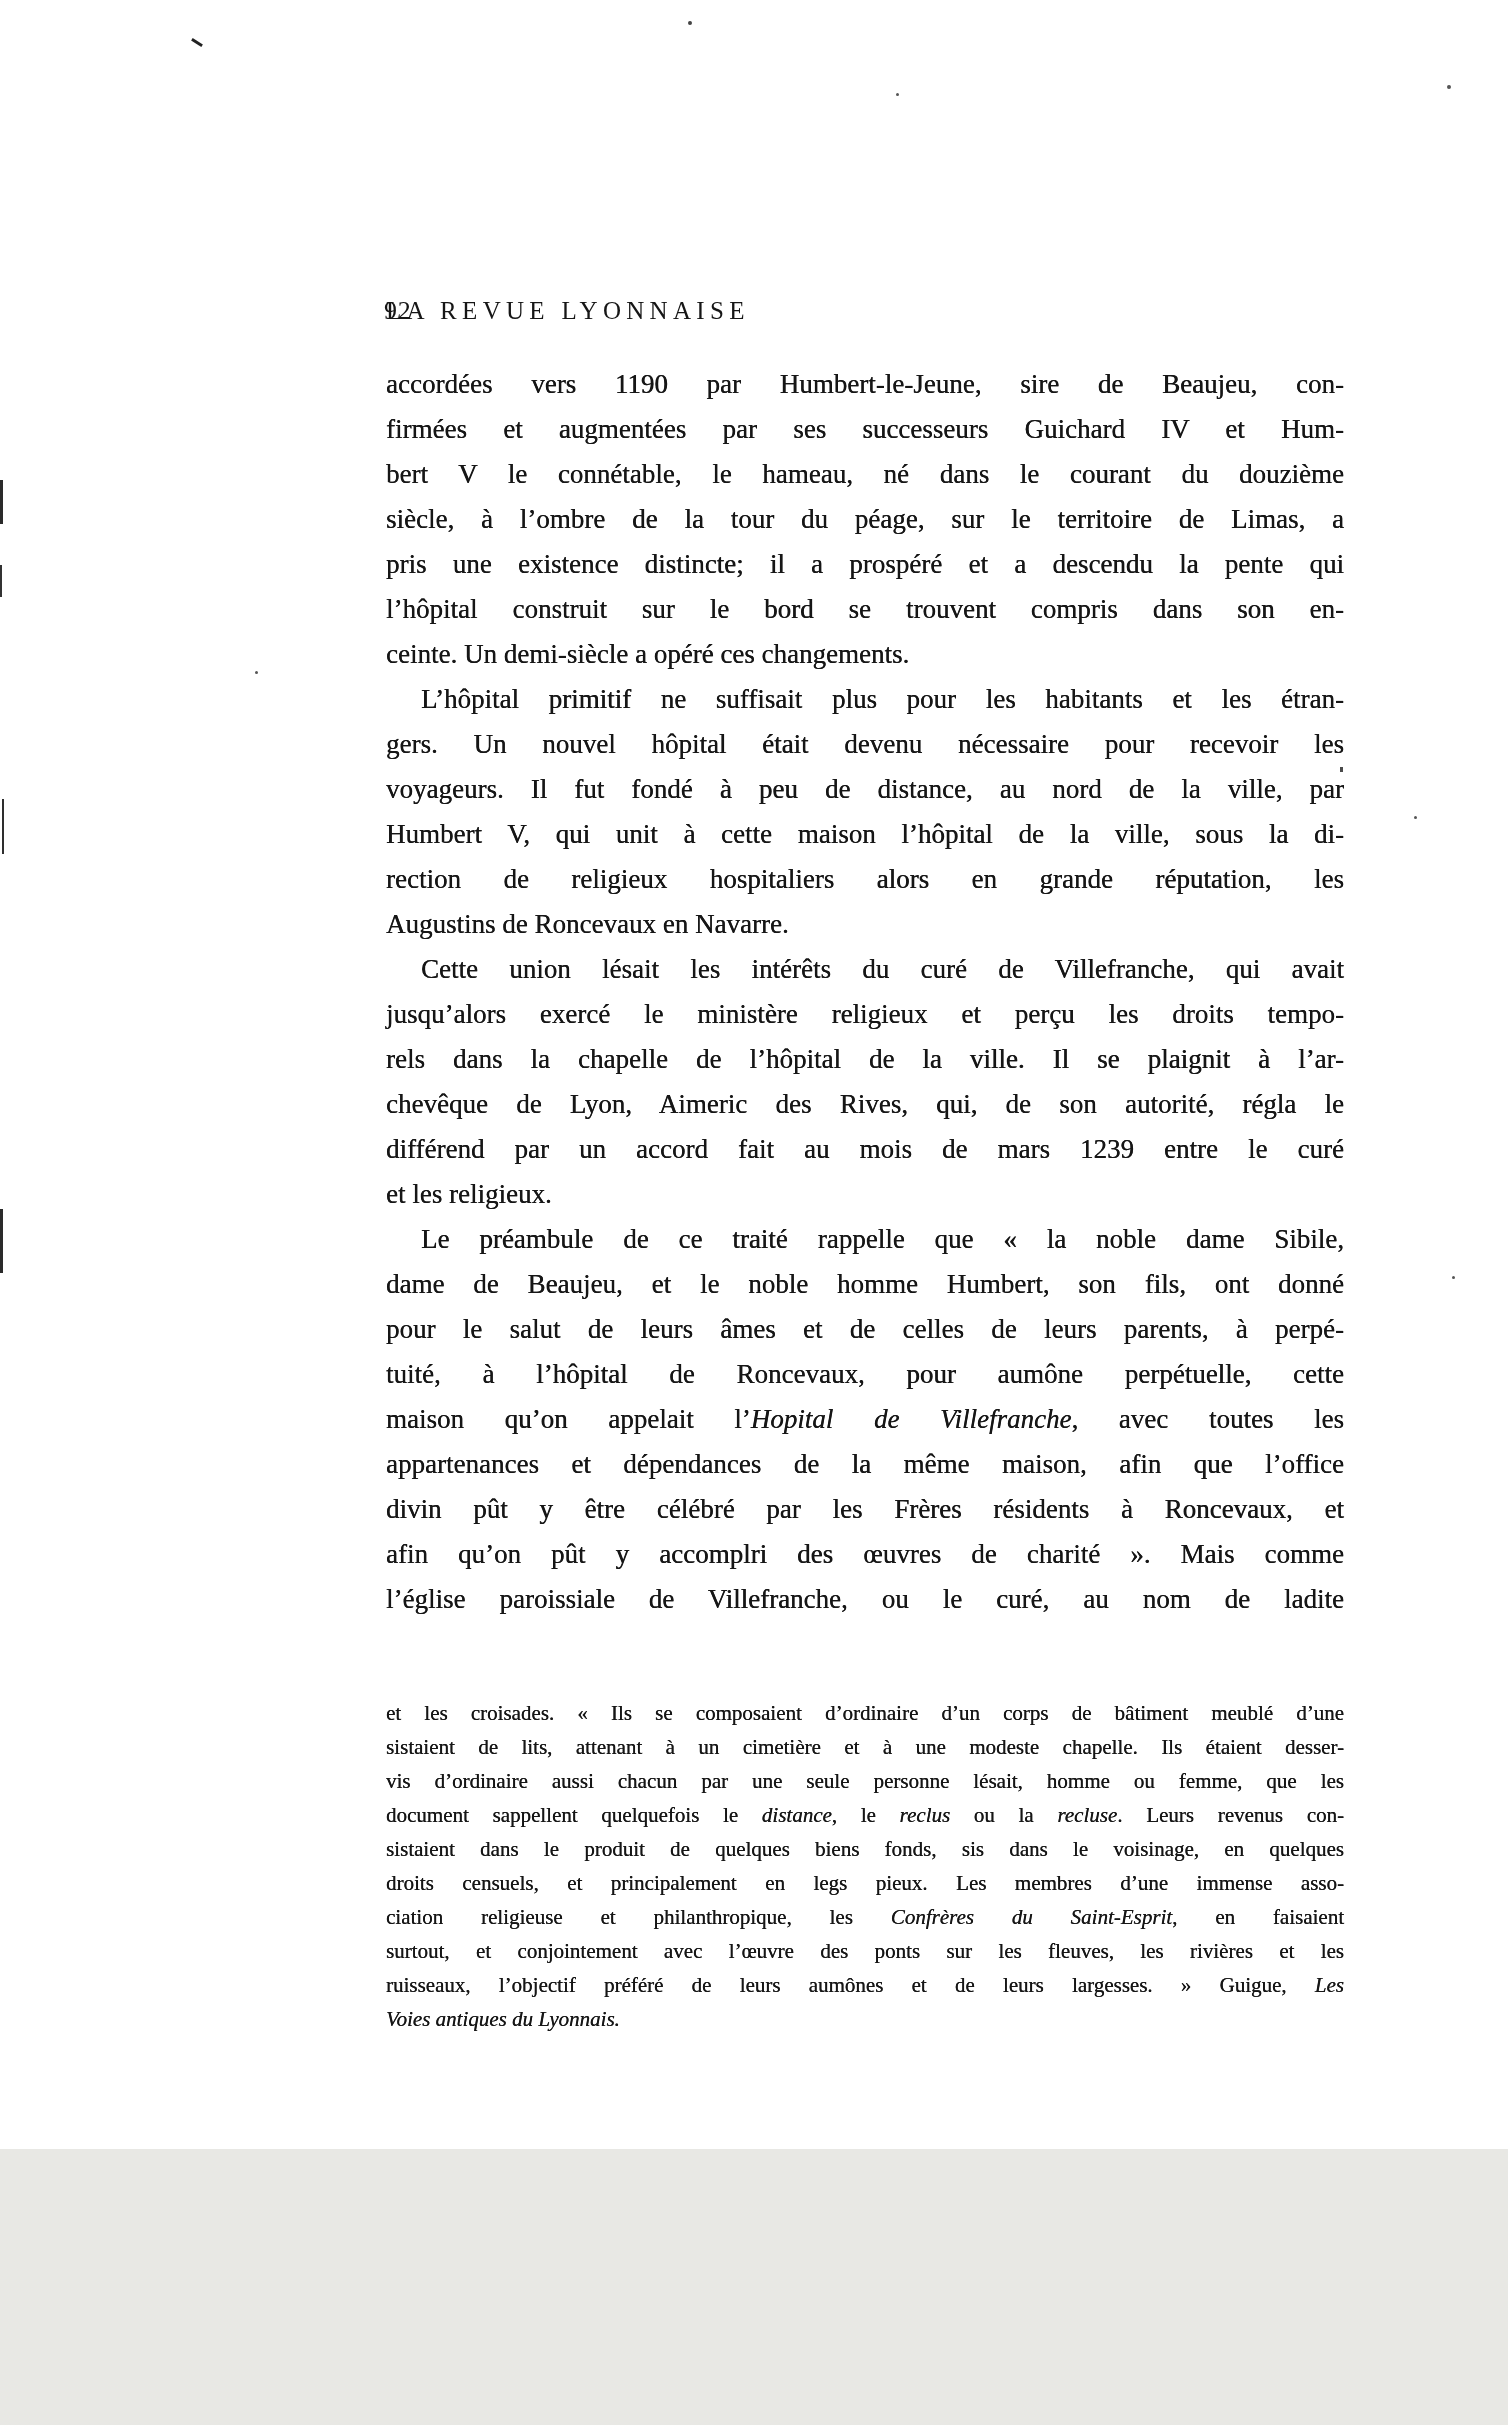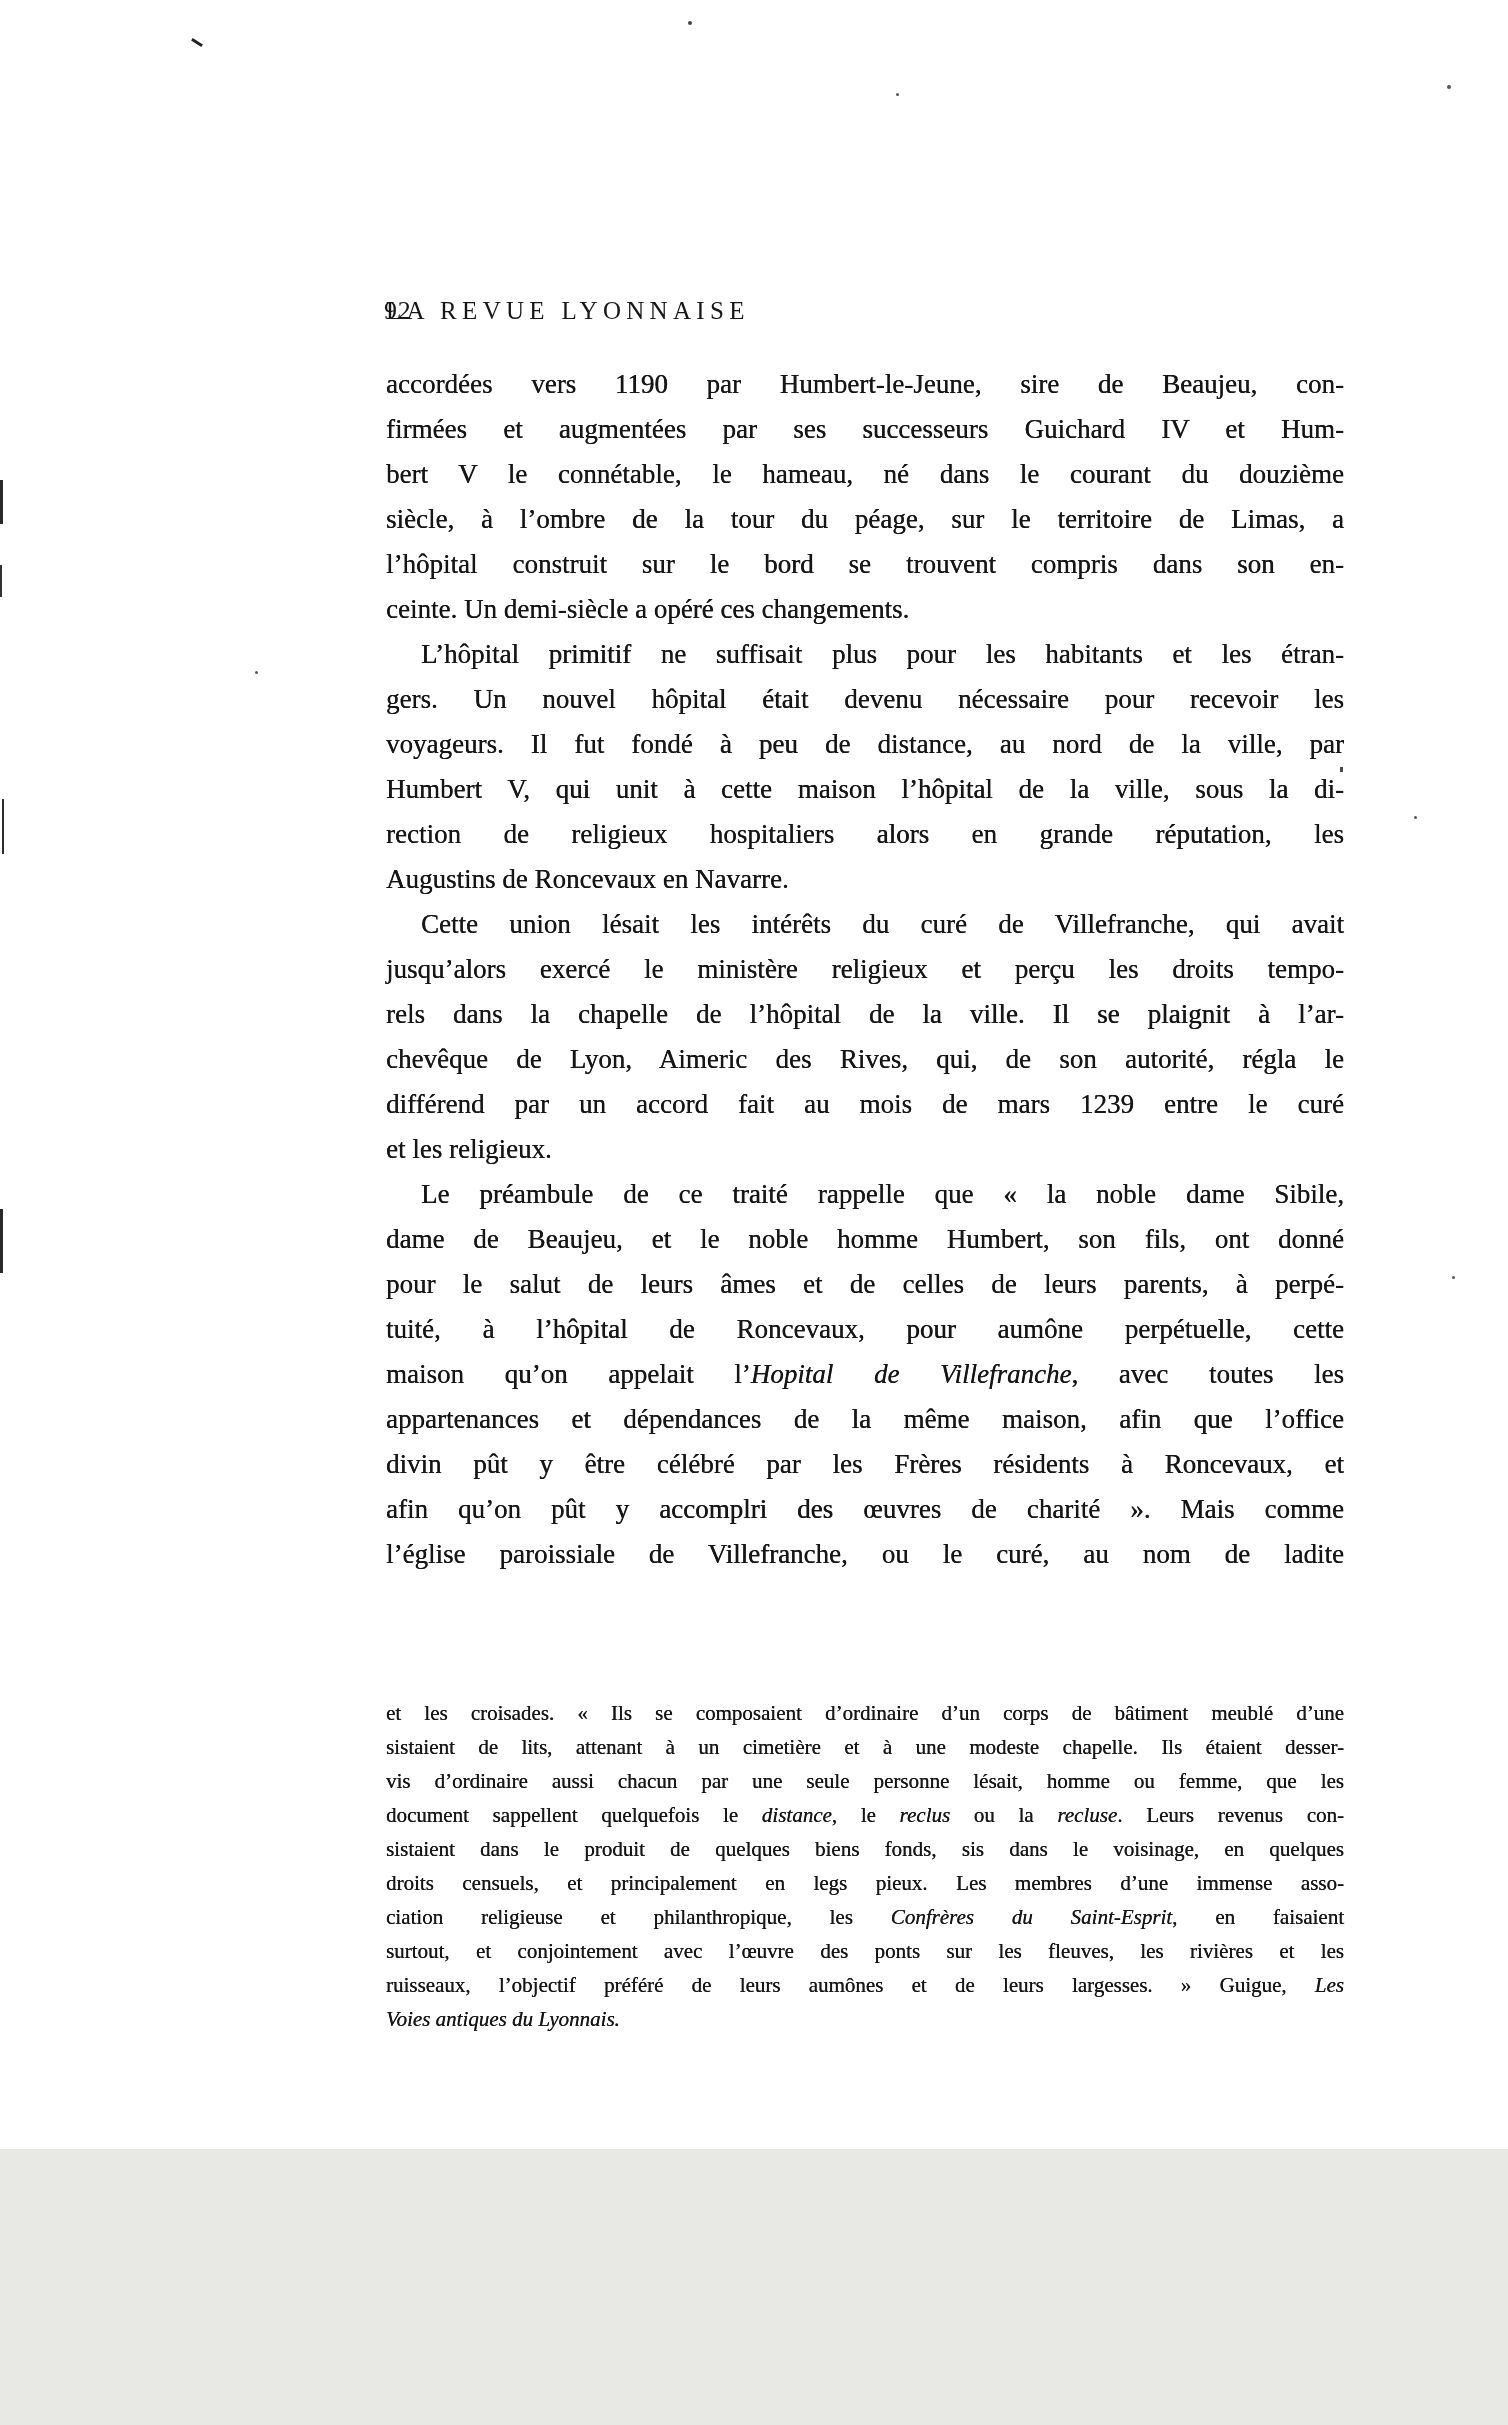--- a/index.html
+++ b/index.html
@@ -66,20 +66,21 @@
 <div class="page">
 
   <div class="pagenum">92</div>
   <div class="runhead">LA REVUE LYONNAISE</div>
 
   <div class="body-block" id="body-block">
       <div class="tline"><span>accordées vers 1190 par Humbert-le-Jeune, sire de Beaujeu, con-</span></div>
       <div class="tline"><span>firmées et augmentées par ses successeurs Guichard IV et Hum-</span></div>
       <div class="tline"><span>bert V le connétable, le hameau, né dans le courant du douzième</span></div>
       <div class="tline"><span>siècle, à l’ombre de la tour du péage, sur le territoire de Limas, a</span></div>
+      <div class="tline"><span>pris une existence distincte; il a prospéré et a descendu la pente qui</span></div>
       <div class="tline"><span>l’hôpital construit sur le bord se trouvent compris dans son en-</span></div>
       <div class="tline end"><span>ceinte. Un demi-siècle a opéré ces changements.</span></div>
       <div class="tline indent"><span>L’hôpital primitif ne suffisait plus pour les habitants et les étran-</span></div>
       <div class="tline"><span>gers. Un nouvel hôpital était devenu nécessaire pour recevoir les</span></div>
       <div class="tline"><span>voyageurs. Il fut fondé à peu de distance, au nord de la ville, par</span></div>
       <div class="tline"><span>Humbert V, qui unit à cette maison l’hôpital de la ville, sous la di-</span></div>
       <div class="tline"><span>rection de religieux hospitaliers alors en grande réputation, les</span></div>
       <div class="tline end"><span>Augustins de Roncevaux en Navarre.</span></div>
       <div class="tline indent"><span>Cette union lésait les intérêts du curé de Villefranche, qui avait</span></div>
       <div class="tline"><span>jusqu’alors exercé le ministère religieux et perçu les droits tempo-</span></div>

